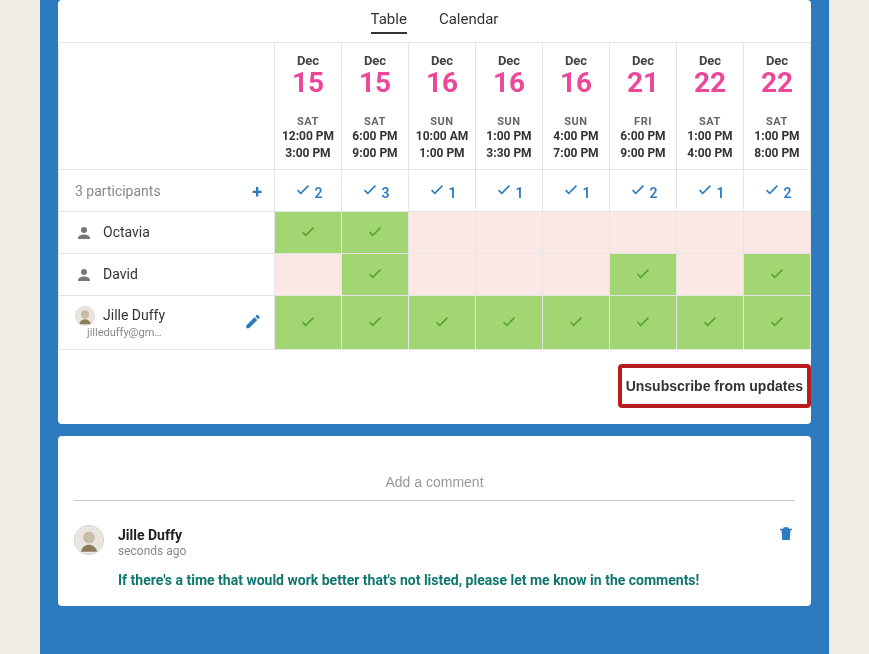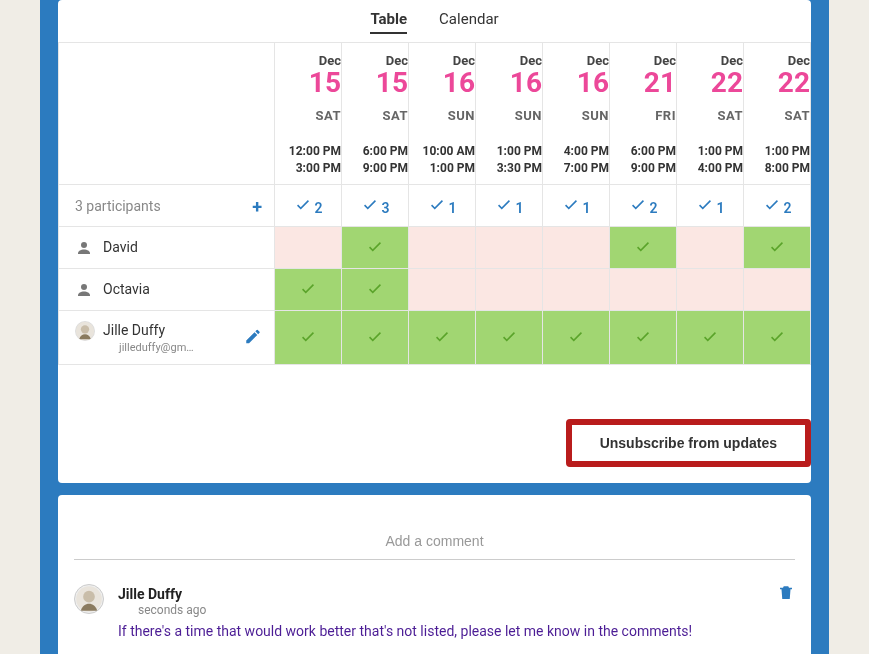--- a/index.html
+++ b/index.html
@@ -27,44 +27,44 @@
     gap: 32px;
     padding: 10px 0 8px 0;
     font-size: 15px;
   }
   .tab {
     cursor: pointer;
     color: #333;
     padding-bottom: 4px;
   }
   .tab.active {
-    font-weight: 700;
+    font-weight: 400;
     border-bottom: 2px solid #333;
   }
   
   .sched-table {
     width: 100%;
     border-collapse: collapse;
     table-layout: fixed;
   }
   .sched-table th, .sched-table td {
     border: 1px solid #e5e5e5;
   }
   .sched-table th.namecol, .sched-table td.namecol {
     width: 216px;
     text-align: left;
   }
   .date-head {
-    text-align: right;
+    text-align: center;
     padding: 10px 0 8px 0;
   }
   .date-month { font-size: 13px; color: #444; }
   .date-day { font-size: 28px; font-weight: 700; color: #ec4899; line-height: 1.1; }
-  .date-weekday { font-size: 13px; color: #666; letter-spacing: 0.5px; margin-top: 9px; }
-  .date-times { font-size: 12px; color: #333; margin-top: 20px; line-height: 1.4; }
+  .date-weekday { font-size: 11px; color: #666; letter-spacing: 0.5px; margin-top: 16px; }
+  .date-times { font-size: 12px; color: #333; margin-top: 0; line-height: 1.4; }
   .participants-row td.namecol {
     color: #888;
     font-size: 14px;
     padding: 12px 10px 12px 16px;
     position: relative;
     margin-left: 34px;
   }
   .plus-btn {
     position: absolute;
     right: 12px;
@@ -99,21 +99,21 @@
     width: 20px; height: 20px;
     border-radius: 50%;
     background: #ddd;
     display: inline-block;
     vertical-align: middle;
     margin-right: 8px;
     overflow: hidden;
   }
   .avatar-img svg { width: 100%; height: 100%; }
   .person-name { color: #333; }
-  .person-sub { font-size: 11px; color: #888; display: block; margin-left: 44px; }
+  .person-sub { font-size: 11px; color: #888; display: block; margin-left: 12px; }
   .edit-btn {
     position: absolute;
     right: 12px;
     top: 50%;
     transform: translateY(-50%);
     color: #2c7bbf;
     cursor: pointer;
   }
   .av-cell {
     height: 42px;
@@ -122,28 +122,27 @@
   }
   .av-yes { background: #a1d672; color: #5aa32a; }
   .av-no  { background: #fbe7e3; }
   .below-row {
     display: flex;
     justify-content: flex-end;
     padding: 14px 0 16px 0;
   }
   .unsub-btn {
     background: #fff;
-    border: 6px solid #b91c1c;
+    border: 4px solid #b91c1c;
     border-radius: 4px;
-    padding: 10px 28px;
+    padding: 10px 4px;
     font-size: 14px;
     font-weight: 600;
     color: #333;
     cursor: pointer;
-    margin-top: 40px;
   }
   
   .comments-card {
     margin-top: 12px;
     padding: 14px 16px 18px 16px;
   }
   .comments-heading {
     font-size: 11px;
     font-weight: 700;
     letter-spacing: 0.5px;
@@ -171,22 +170,22 @@
     width: 30px; height: 30px;
     border-radius: 50%;
     border: 1px solid #ccc;
     flex-shrink: 0;
     overflow: hidden;
     background: #eee;
   }
   .comment-avatar svg { width: 100%; height: 100%; }
   .comment-body { flex: 1; }
   .comment-author { font-weight: 700; font-size: 14px; color: #222; }
-  .comment-time { font-size: 12px; color: #888; margin-left: 20px; }
-  .comment-text { font-size: 14px; color: #4c1d95; margin-top: 6px; }
+  .comment-time { font-size: 12px; color: #888; }
+  .comment-text { font-size: 14px; color: #0f766e; margin-top: 14px; font-weight: bold; }
   .delete-btn {
     position: absolute;
     right: 0; top: 0;
     color: #2c7bbf;
     cursor: pointer;
   }
   .chk-svg { width: 18px; height: 18px; }
 </style>
 </head>
 <body>
@@ -300,54 +299,54 @@
                 </svg></span><span>1</span></td>
             <td class="count-cell"><span class="chk"><svg class="chk-svg">
                   <use href="#check"></use>
                 </svg></span><span>2</span></td>
           </tr>
           <tr class="person-row">
             <td class="namecol"><span class="person-icon">
                 <svg class="chk-svg">
                   <use href="#person"></use>
                 </svg>
-              </span><span class="person-name">David</span></td>
-            <td class="av-cell av-no"></td>
-            <td class="av-cell av-yes"><span><svg class="chk-svg">
-                  <use href="#check"></use>
-                </svg></span></td>
-            <td class="av-cell av-no"></td>
-            <td class="av-cell av-no"></td>
-            <td class="av-cell av-no"></td>
-            <td class="av-cell av-yes"><span><svg class="chk-svg">
-                  <use href="#check"></use>
-                </svg></span></td>
-            <td class="av-cell av-no"></td>
-            <td class="av-cell av-yes"><span><svg class="chk-svg">
-                  <use href="#check"></use>
-                </svg></span></td>
+              </span><span class="person-name">Octavia</span></td>
+            <td class="av-cell av-yes"><span><svg class="chk-svg">
+                  <use href="#check"></use>
+                </svg></span></td>
+            <td class="av-cell av-yes"><span><svg class="chk-svg">
+                  <use href="#check"></use>
+                </svg></span></td>
+            <td class="av-cell av-no"></td>
+            <td class="av-cell av-no"></td>
+            <td class="av-cell av-no"></td>
+            <td class="av-cell av-no"></td>
+            <td class="av-cell av-no"></td>
+            <td class="av-cell av-no"></td>
           </tr>
           <tr class="person-row">
             <td class="namecol"><span class="person-icon">
                 <svg class="chk-svg">
                   <use href="#person"></use>
                 </svg>
-              </span><span class="person-name">Octavia</span></td>
-            <td class="av-cell av-yes"><span><svg class="chk-svg">
-                  <use href="#check"></use>
-                </svg></span></td>
-            <td class="av-cell av-yes"><span><svg class="chk-svg">
-                  <use href="#check"></use>
-                </svg></span></td>
-            <td class="av-cell av-no"></td>
-            <td class="av-cell av-no"></td>
-            <td class="av-cell av-no"></td>
-            <td class="av-cell av-no"></td>
-            <td class="av-cell av-no"></td>
-            <td class="av-cell av-no"></td>
+              </span><span class="person-name">David</span></td>
+            <td class="av-cell av-no"></td>
+            <td class="av-cell av-yes"><span><svg class="chk-svg">
+                  <use href="#check"></use>
+                </svg></span></td>
+            <td class="av-cell av-no"></td>
+            <td class="av-cell av-no"></td>
+            <td class="av-cell av-no"></td>
+            <td class="av-cell av-yes"><span><svg class="chk-svg">
+                  <use href="#check"></use>
+                </svg></span></td>
+            <td class="av-cell av-no"></td>
+            <td class="av-cell av-yes"><span><svg class="chk-svg">
+                  <use href="#check"></use>
+                </svg></span></td>
           </tr>
           <tr class="person-row">
             <td class="namecol"><span class="avatar-img"><svg class="chk-svg">
                   <use href="#face"></use>
                 </svg></span><span class="person-name">Jille Duffy</span><span class="person-sub">jilleduffy@gm…</span><span class="edit-btn"><svg class="chk-svg">
                   <use href="#pencil"></use>
                 </svg></span></td>
             <td class="av-cell av-yes"><span><svg class="chk-svg">
                   <use href="#check"></use>
                 </svg></span></td>

